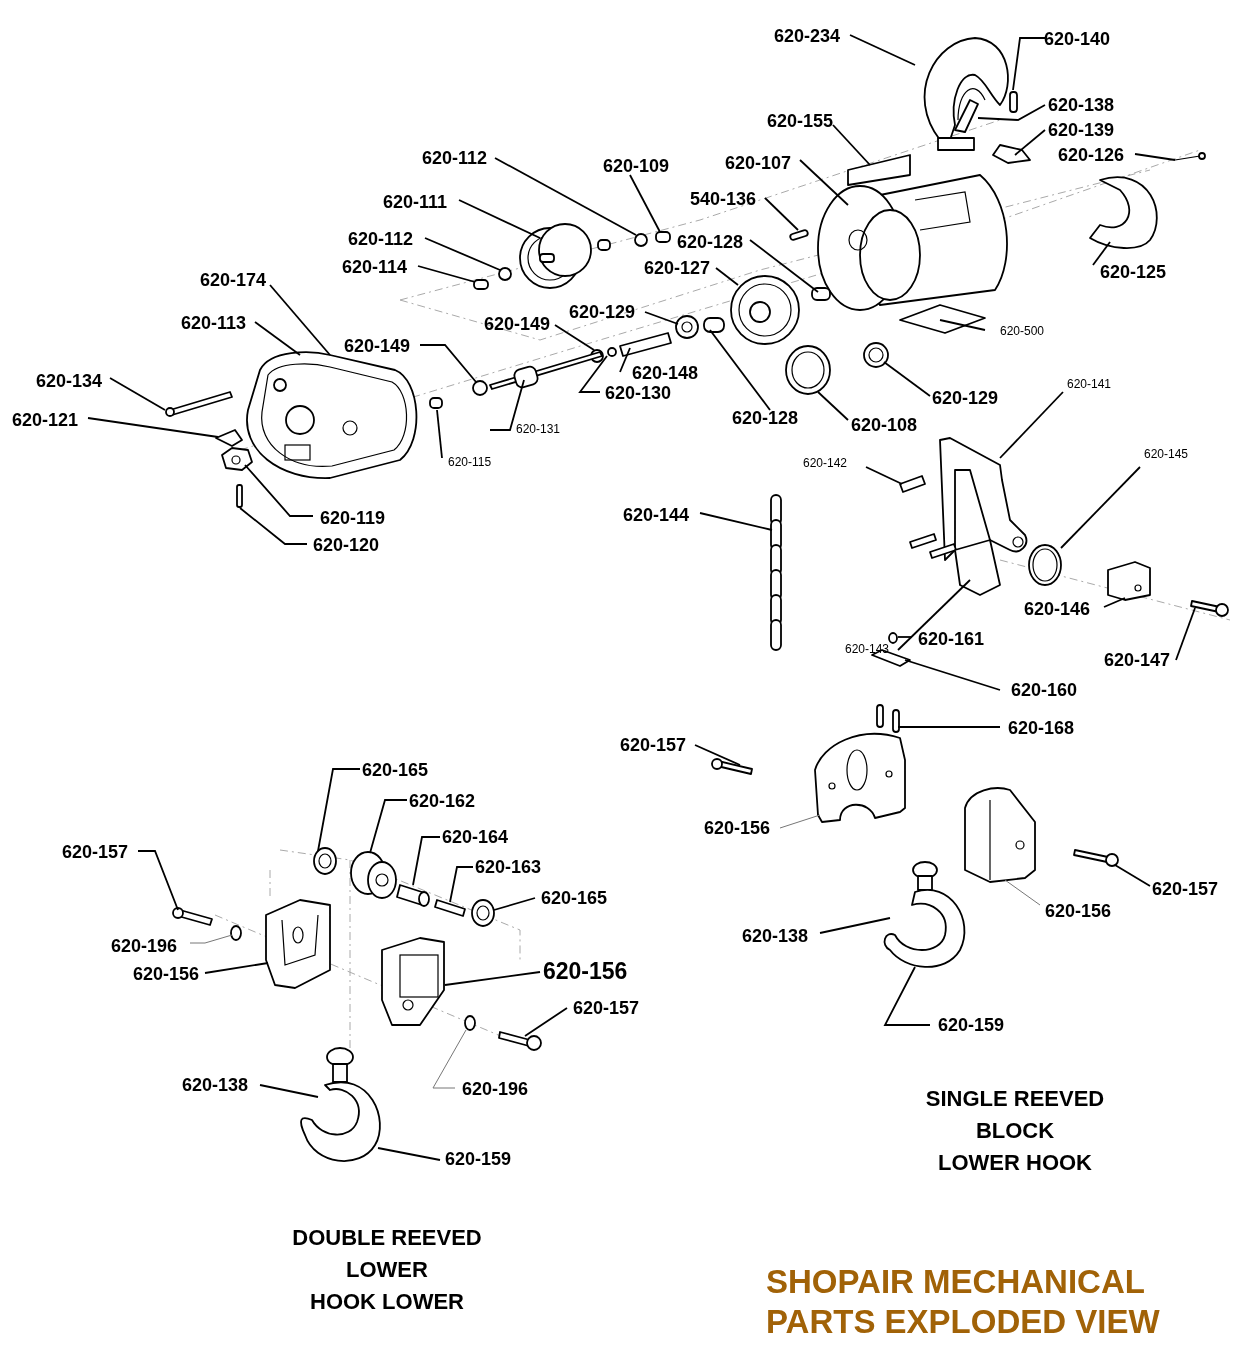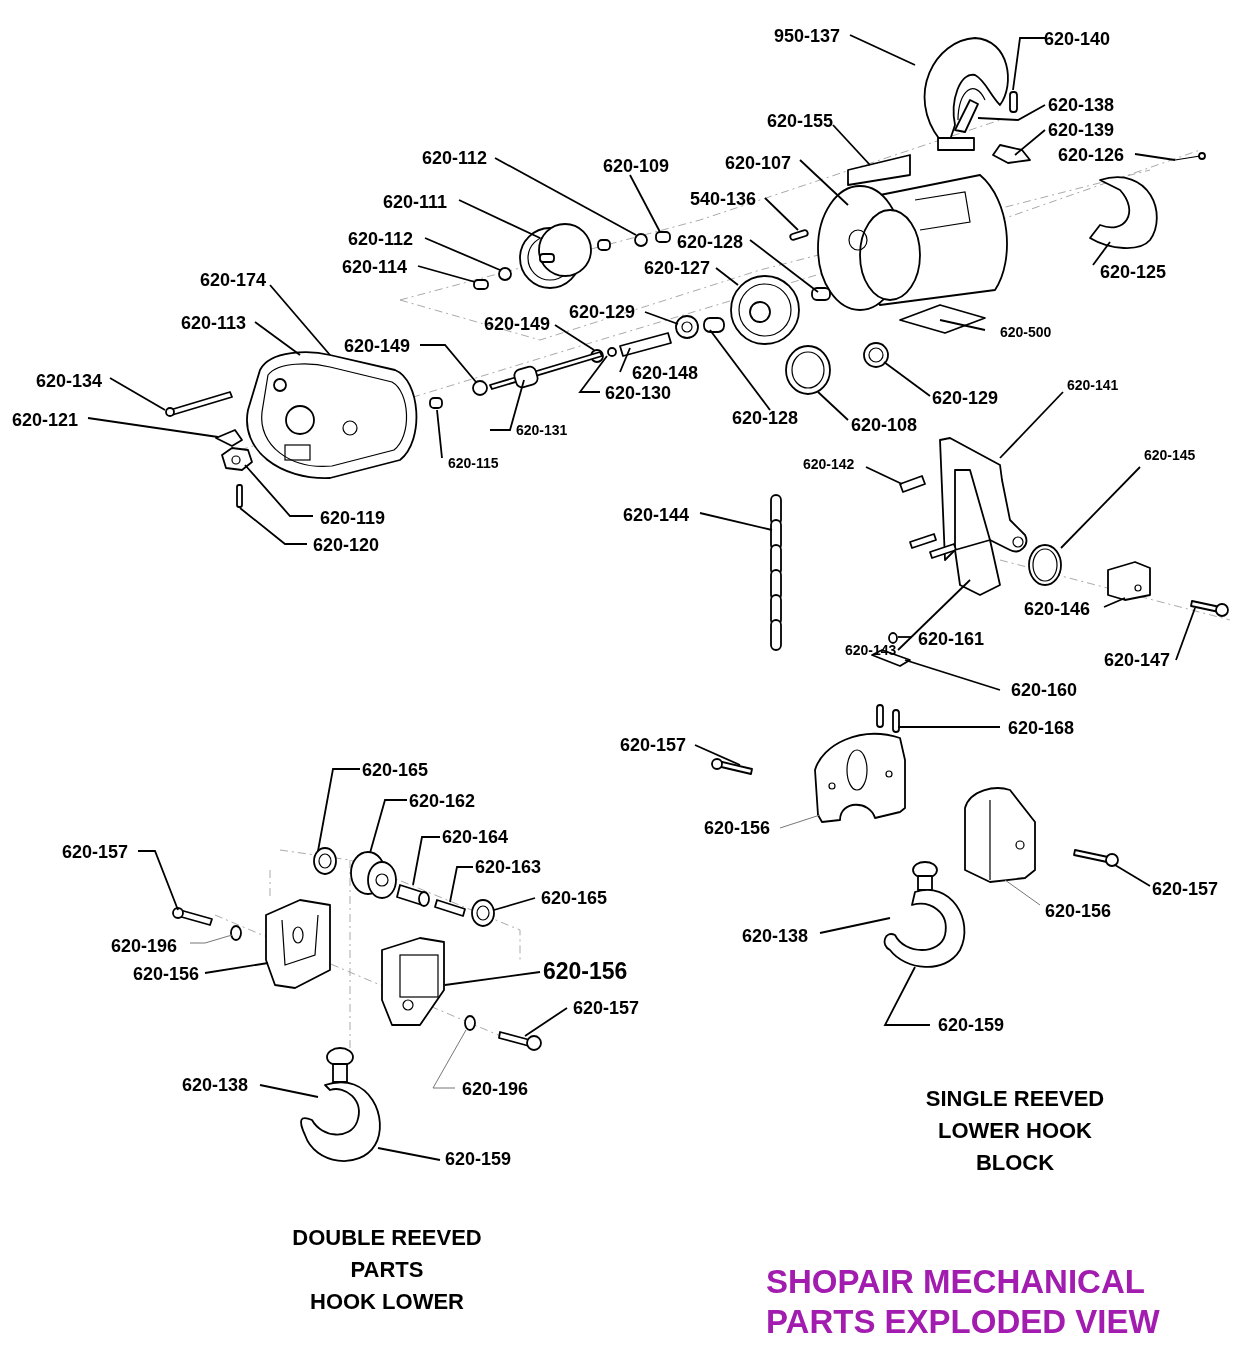--- a/index.html
+++ b/index.html
@@ -4,27 +4,27 @@
 <style>
   html, body { margin: 0; padding: 0; background: #ffffff; }
   #canvas { position: relative; width: 1242px; height: 1350px; background: #ffffff; overflow: hidden; }
   #art { position: absolute; left: 0; top: 0; width: 1242px; height: 1350px; }
   #art .part { fill: #ffffff; stroke: #000; stroke-width: 1.8; stroke-linejoin: round; }
   #art .thin { fill: none; stroke: #000; stroke-width: 1.2; }
   #art .leader { fill: none; stroke: #000; stroke-width: 1.8; }
   #art .leader-thin { fill: none; stroke: #777; stroke-width: 1; }
   #art .axis { fill: none; stroke: #aaa; stroke-width: 1; stroke-dasharray: 8 4 2 4; }
   .lbl { position: absolute; font-family: "Liberation Sans", sans-serif; font-weight: bold; font-size: 18px; color: #000; white-space: nowrap; line-height: 1; }
-  .lbl.light { font-weight: bold; font-size: 14px; }
+  .lbl.light { font-weight: normal; font-size: 12px; }
   .lbl.big { font-size: 23px; }
   .caption { position: absolute; font-family: "Liberation Sans", sans-serif; font-weight: bold; color: #000; text-align: center; line-height: 1.45; }
   .caption div { display: block; }
   .cap-single { left: 880px; top: 1083px; width: 270px; font-size: 22px; }
   .cap-double { left: 262px; top: 1222px; width: 250px; font-size: 22px; }
-  .title { position: absolute; left: 766px; top: 1262px; font-family: "Liberation Sans", sans-serif; font-weight: bold; font-size: 33px; line-height: 1.22; color: #a21caf; }
+  .title { position: absolute; left: 766px; top: 1262px; font-family: "Liberation Sans", sans-serif; font-weight: bold; font-size: 33px; line-height: 1.22; color: #a16207; }
 </style>
 </head>
 <body>
 
 <div id="canvas">
 
   <svg id="art" viewBox="0 0 1242 1350" xmlns="http://www.w3.org/2000/svg">
 
     <g>
       <path class="axis" d="M400 300 L700 220 L1000 120"></path>
@@ -338,21 +338,21 @@
       <path class="leader-thin" d="M190 943 L 205 943 L 232 935"></path>
       <path class="leader" d="M205 973 L 268 963"></path>
       <path class="leader" d="M540 972 L 445 985"></path>
       <path class="leader" d="M567 1008 L 525 1036"></path>
       <path class="leader-thin" d="M455 1088 L 433 1088 L 466 1030"></path>
       <path class="leader" d="M260 1085 L 318 1097"></path>
       <path class="leader" d="M440 1160 L 378 1148"></path>
     </g>
   </svg>
 
-  <div class="lbl" style="left:774px;top:27px">950-137</div>
+  <div class="lbl" style="left:774px;top:27px">620-234</div>
   <div class="lbl" style="left:1044px;top:30px">620-140</div>
   <div class="lbl" style="left:1048px;top:96px">620-138</div>
   <div class="lbl" style="left:1048px;top:121px">620-139</div>
   <div class="lbl" style="left:767px;top:112px">620-155</div>
   <div class="lbl" style="left:1058px;top:146px">620-126</div>
   <div class="lbl" style="left:725px;top:154px">620-107</div>
   <div class="lbl" style="left:690px;top:190px">540-136</div>
   <div class="lbl" style="left:1100px;top:263px">620-125</div>
   <div class="lbl" style="left:422px;top:149px">620-112</div>
   <div class="lbl" style="left:603px;top:157px">620-109</div>
@@ -406,26 +406,26 @@
   <div class="lbl" style="left:111px;top:937px">620-196</div>
   <div class="lbl" style="left:133px;top:965px">620-156</div>
   <div class="lbl big" style="left:543px;top:960px">620-156</div>
   <div class="lbl" style="left:573px;top:999px">620-157</div>
   <div class="lbl" style="left:462px;top:1080px">620-196</div>
   <div class="lbl" style="left:182px;top:1076px">620-138</div>
   <div class="lbl" style="left:445px;top:1150px">620-159</div>
 
   <div class="caption cap-single">
     <div>SINGLE REEVED</div>
+    <div>BLOCK</div>
     <div>LOWER HOOK</div>
-    <div>BLOCK</div>
   </div>
   <div class="caption cap-double">
     <div>DOUBLE REEVED</div>
-    <div>PARTS</div>
+    <div>LOWER</div>
     <div>HOOK LOWER</div>
   </div>
 
   <div class="title">
     <div>SHOPAIR MECHANICAL</div>
     <div>PARTS EXPLODED VIEW</div>
   </div>
 </div>
 
 </body></html>

